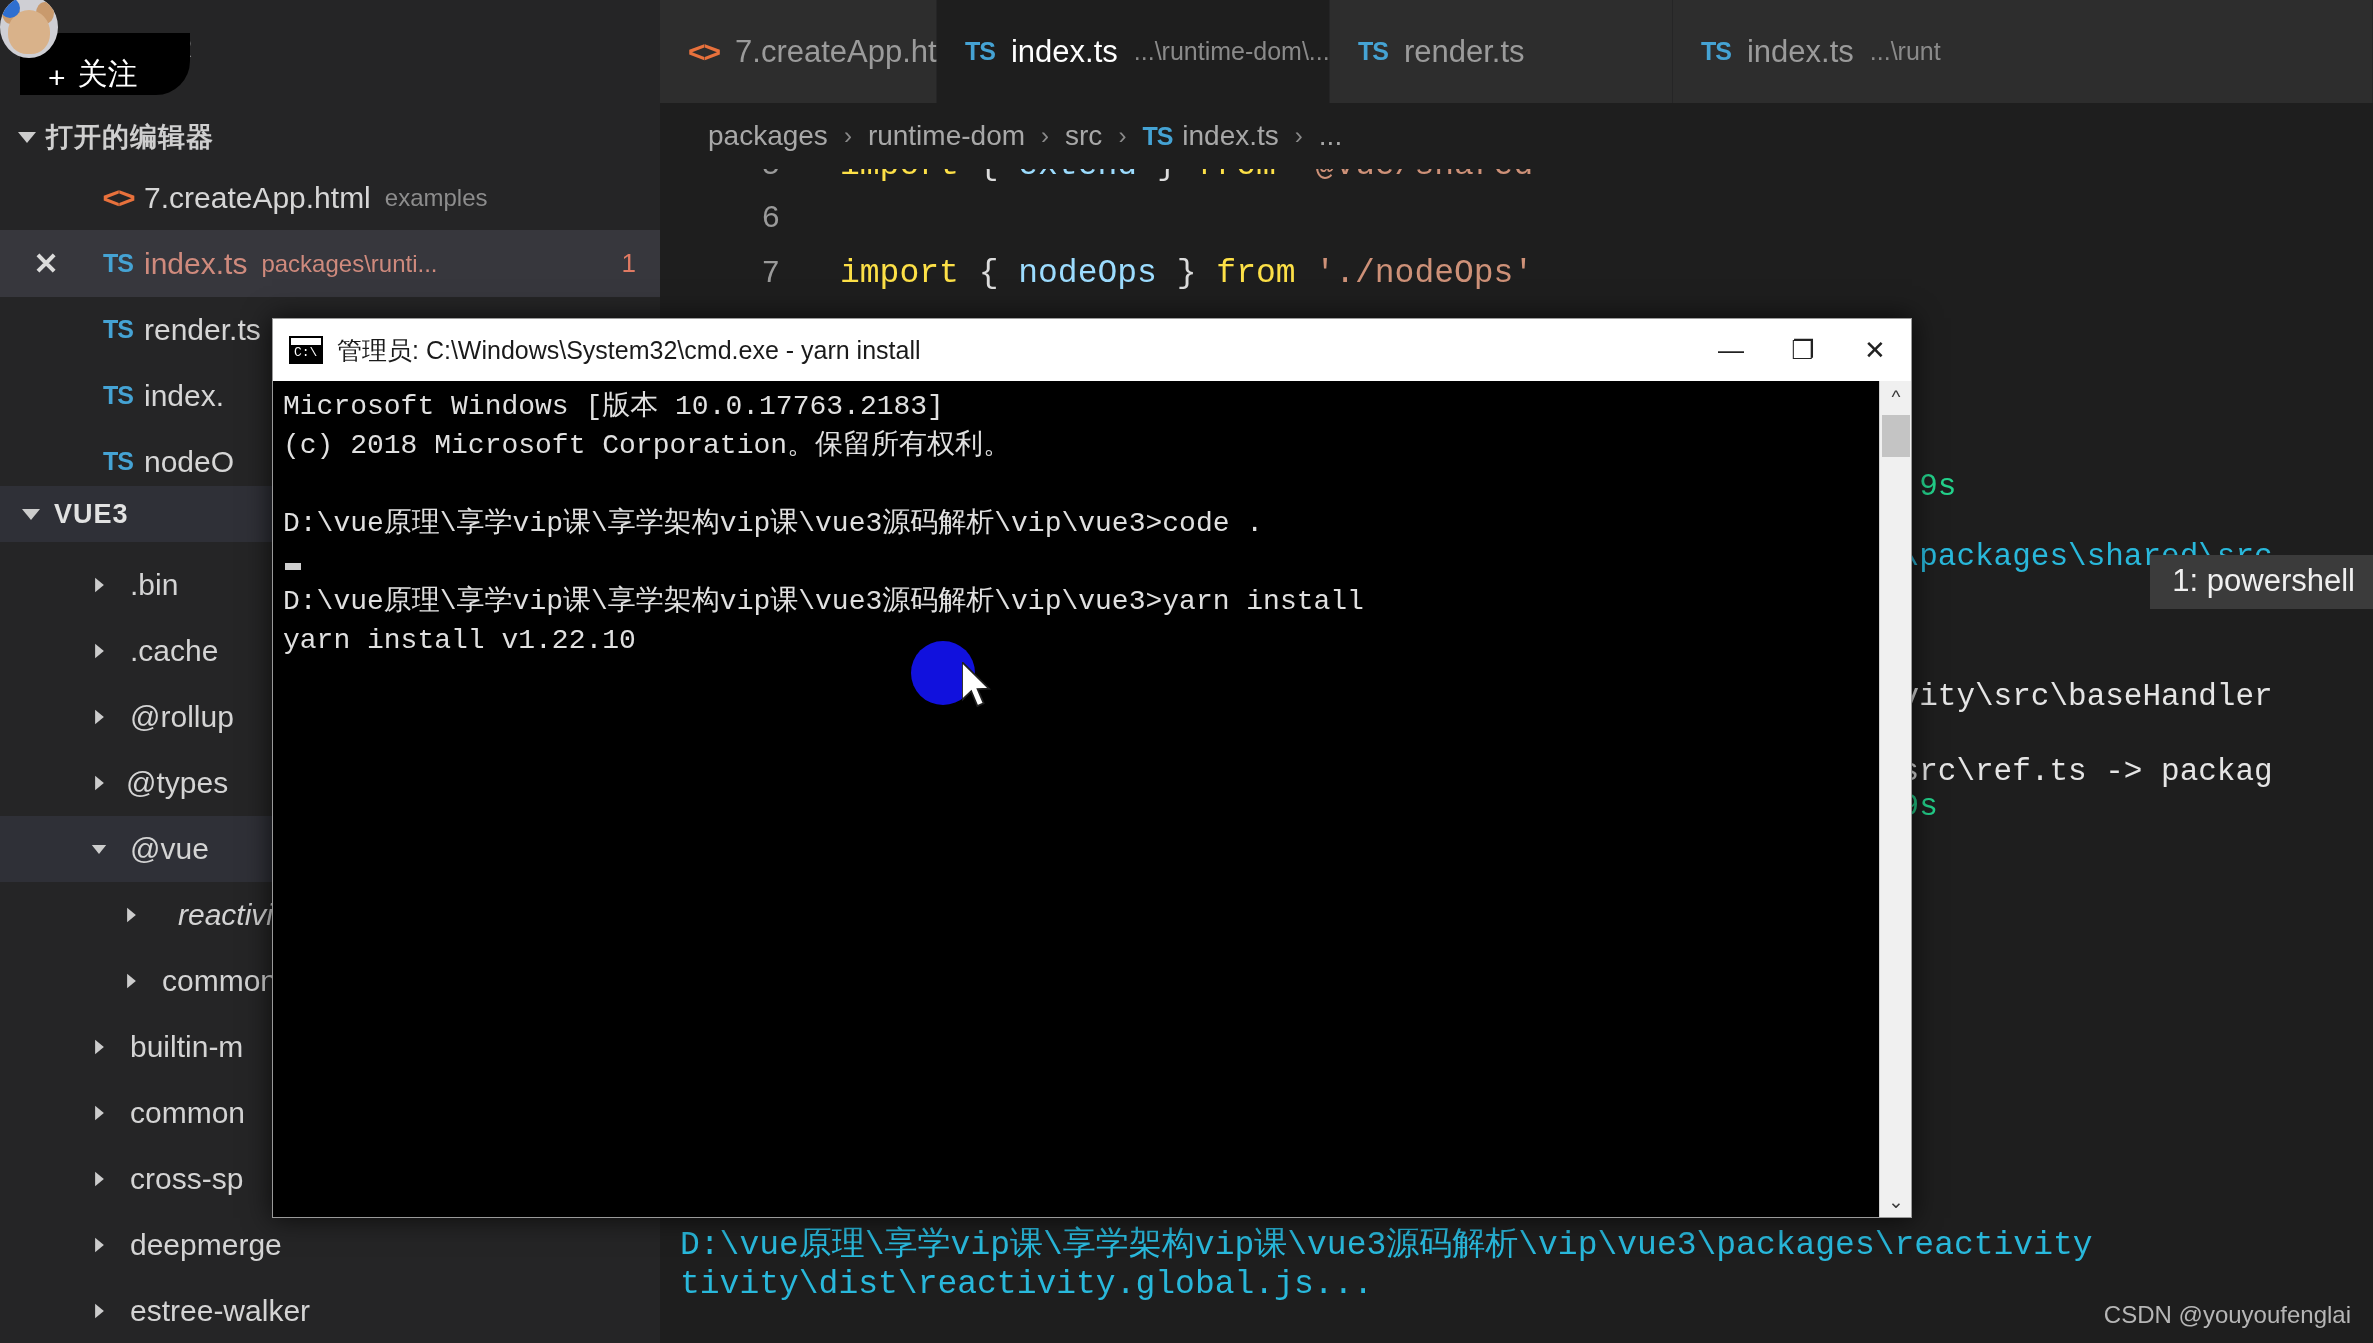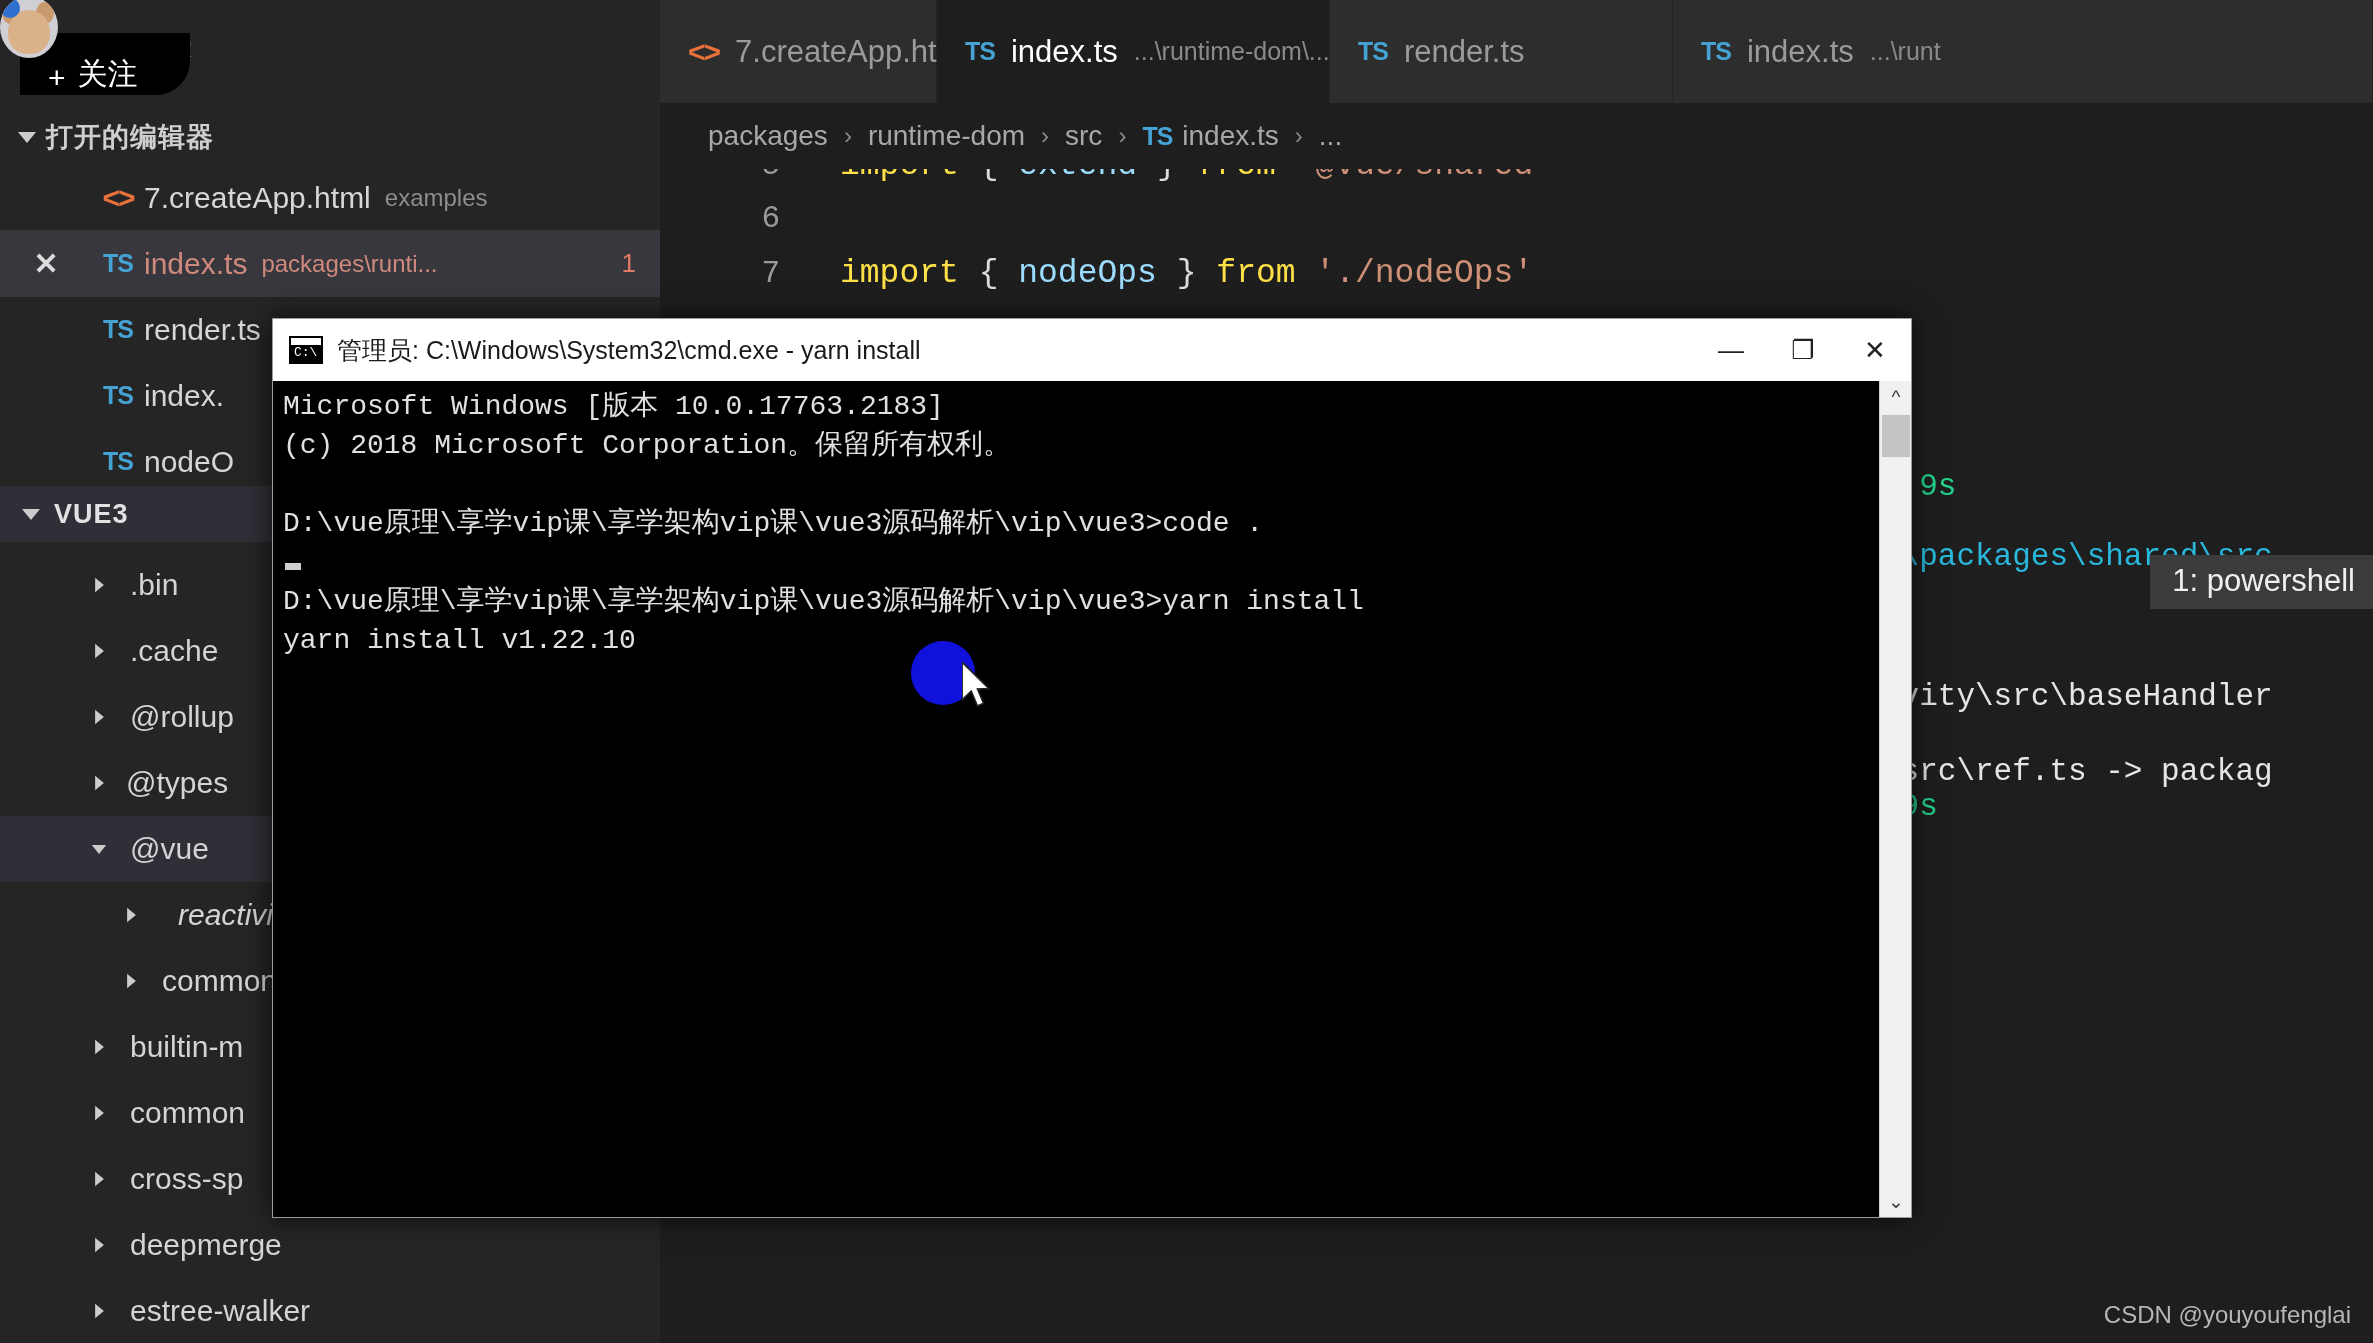--- a/index.html
+++ b/index.html
@@ -415,20 +415,24 @@
     <div id="term-host">
         <div class="term-line tg" style="top: 300px; left: -8px;">1.9s</div>
         <div class="term-line tc" style="top: 370px; left: -8px;">3\packages\shared\src</div>
         <div class="term-line tw" style="top: 510px; left: -8px;">ivity\src\baseHandler</div>
         <div class="term-line tw" style="top: 585px; left: -8px;">\src\ref.ts -&gt; packag</div>
         <div class="term-line tg" style="top: 620px; left: -8px;">.9s</div>
       </div>
     <div class="term-tab">1: powershell</div>
   </div>
 
+  <div class="bottom-term">
+    <div class="bt-line" style="top:2px;">D:\vue原理\享学vip课\享学架构vip课\vue3源码解析\vip\vue3\packages\reactivity</div>
+    <div class="bt-line" style="top:47px;">tivity\dist\reactivity.global.js...</div>
+  </div>
 
   <div class="cmdwin">
     <div class="cmd-title">
       <span class="cmd-ico">
           <span class="cx">C:\</span>
         </span>
       <span class="cmd-title-text">管理员: C:\Windows\System32\cmd.exe - yarn  install</span>
       <span class="cmd-btns">
         <span class="cmd-btn">—</span>
         <span class="cmd-btn">❐</span>

